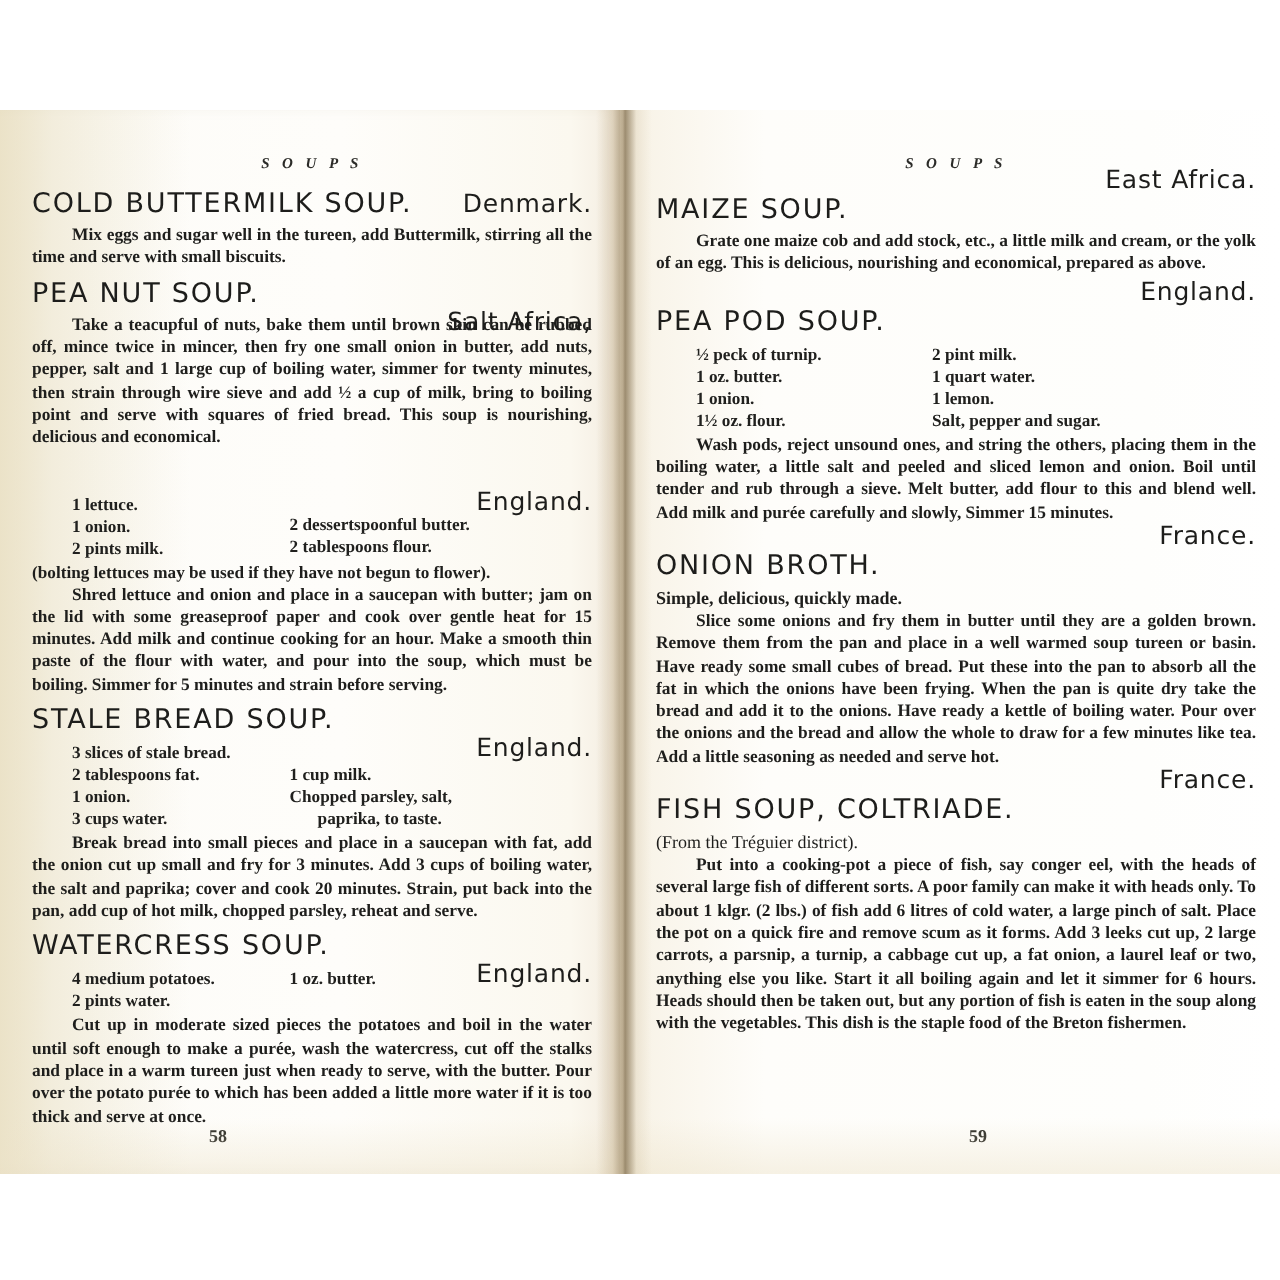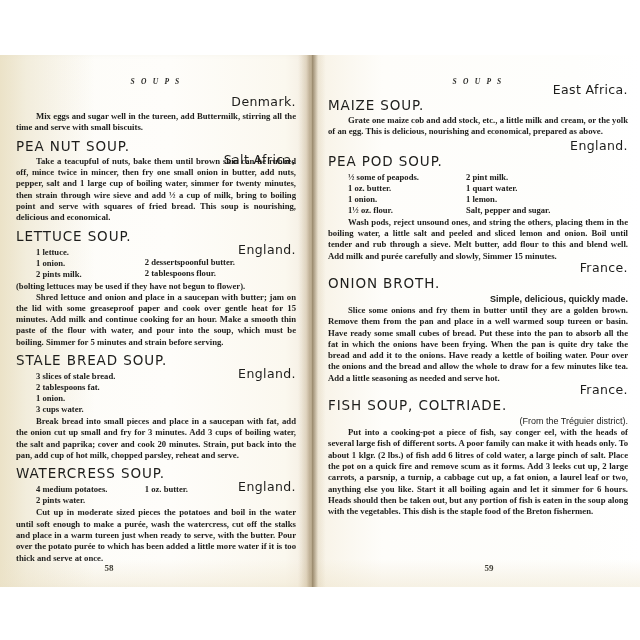--- a/index.html
+++ b/index.html
@@ -122,24 +122,24 @@
     color: #1d1d1b;
     position: absolute;
     right: 0;
     white-space: nowrap;
   }
   .origin.above { top: -14px; }
   .origin.inline { top: 1px; }
   .origin.below { top: 15px; }
 
   .subhead {
-    font-family: Liberation Sans, sans-serif;
+    font-family: Liberation Serif, serif;
     font-weight: 700;
     font-size: 9px;
-    text-align: right;
+    text-align: left;
     color: #1d1d1b;
     margin: 2px 0 1px 0;
   }
   .subhead.light { font-weight: 400; }
 
   .ingredients {
     display: flex;
     margin: 2px 0 1px 0;
   }
   .ing-col {
@@ -191,36 +191,36 @@
 
   <div class="book">
 
     <div class="page page-left">
       <div class="corner-shade"></div>
 
       <div class="running-head">S O U P S</div>
 
       <div class="recipe">
         <div class="rtitle-row">
+          <span class="rtitle">COLD BUTTERMILK SOUP.</span>
           <span class="origin inline">Denmark.</span>
         </div>
         <p class="body">Mix eggs and sugar well in the tureen, add Buttermilk, stirring all the time and serve with small biscuits.</p>
       </div>
 
       <div class="recipe">
         <div class="rtitle-row">
           <span class="rtitle">PEA NUT SOUP.</span>
           <span class="origin below">Salt Africa,</span>
         </div>
         <p class="body">Take a teacupful of nuts, bake them until brown skin can be rubbed off, mince twice in mincer, then fry one small onion in butter, add nuts, pepper, salt and 1 large cup of boiling water, simmer for twenty minutes, then strain through wire sieve and add ½ a cup of milk, bring to boiling point and serve with squares of fried bread. This soup is nourishing, delicious and economical.</p>
       </div>
 
       <div class="recipe">
         <div class="rtitle-row">
-          <span class="rtitle">LETTUCE SOUP.</span>
           <span class="origin below">England.</span>
         </div>
         <div class="ingredients">
           <div class="ing-col ing-col-a">
             <div class="it">1 lettuce.</div>
             <div class="it">1 onion.</div>
             <div class="it">2 pints milk.</div>
           </div>
           <div class="ing-col ing-col-b">
             <div class="it" style="margin-top:10px">2 dessertspoonful butter.</div>
@@ -236,20 +236,25 @@
           <span class="rtitle">STALE BREAD SOUP.</span>
           <span class="origin below">England.</span>
         </div>
         <div class="ingredients">
           <div class="ing-col ing-col-a">
             <div class="it">3 slices of stale bread.</div>
             <div class="it">2 tablespoons fat.</div>
             <div class="it">1 onion.</div>
             <div class="it">3 cups water.</div>
           </div>
+          <div class="ing-col ing-col-b">
+            <div class="it" style="margin-top:11px">1 cup milk.</div>
+            <div class="it">Chopped parsley, salt,</div>
+            <div class="it indent1">paprika, to taste.</div>
+          </div>
         </div>
         <p class="body">Break bread into small pieces and place in a saucepan with fat, add the onion cut up small and fry for 3 minutes. Add 3 cups of boiling water, the salt and paprika; cover and cook 20 minutes. Strain, put back into the pan, add cup of hot milk, chopped parsley, reheat and serve.</p>
       </div>
 
       <div class="recipe">
         <div class="rtitle-row">
           <span class="rtitle">WATERCRESS SOUP.</span>
           <span class="origin below">England.</span>
         </div>
         <div class="ingredients">
@@ -280,21 +285,21 @@
         <p class="body">Grate one maize cob and add stock, etc., a little milk and cream, or the yolk of an egg. This is delicious, nourishing and economical, prepared as above.</p>
       </div>
 
       <div class="recipe" style="margin-top:14px">
         <div class="rtitle-row" style="margin-top:12px">
           <span class="rtitle">PEA POD SOUP.</span>
           <span class="origin above">England.</span>
         </div>
         <div class="ingredients">
           <div class="ing-col ing-col-a">
-            <div class="it">½ some of peapods.</div>
+            <div class="it">½ peck of turnip.</div>
             <div class="it">1 oz. butter.</div>
             <div class="it">1 onion.</div>
             <div class="it">1½ oz. flour.</div>
           </div>
           <div class="ing-col ing-col-b">
             <div class="it">2 pint milk.</div>
             <div class="it">1 quart water.</div>
             <div class="it">1 lemon.</div>
             <div class="it">Salt, pepper and sugar.</div>
           </div>

